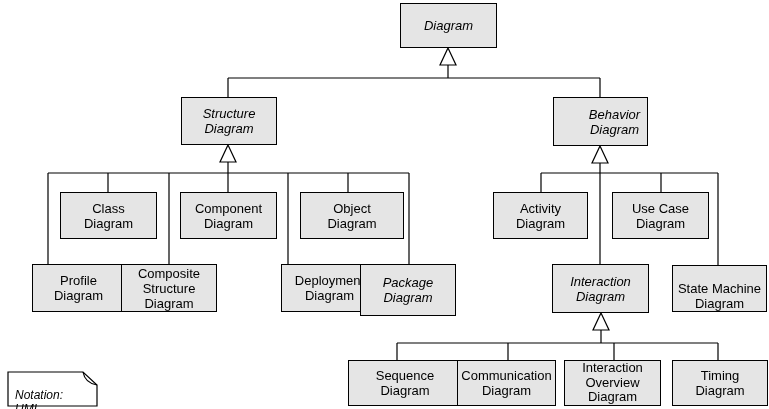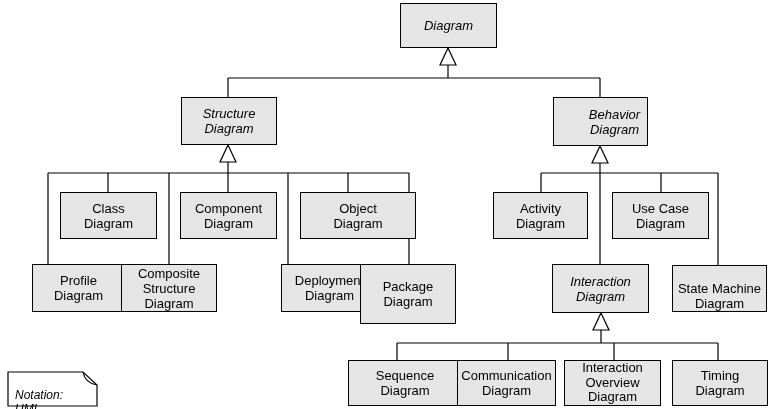--- a/index.html
+++ b/index.html
@@ -94,21 +94,21 @@
   </div>
 
   <div class="uml-box" style="left:60px; top:192px; width:97px; height:47px;">
     <span>Class
 Diagram</span>
   </div>
   <div class="uml-box" style="left:180px; top:192px; width:97px; height:47px;">
     <span>Component
 Diagram</span>
   </div>
-  <div class="uml-box" style="left:300px; top:192px; width:116px; height:47px;">
+  <div class="uml-box" style="left:300px; top:192px; width:104px; height:47px;">
     <span>Object
 Diagram</span>
   </div>
 
   <div class="uml-box" style="left:493px; top:192px; width:95px; height:47px;">
     <span>Activity
 Diagram</span>
   </div>
   <div class="uml-box" style="left:612px; top:192px; width:97px; height:47px;">
     <span>Use Case
@@ -121,21 +121,21 @@
   </div>
   <div class="uml-box" style="left:121px; top:264px; width:96px; height:48px;">
     <span>Composite
 Structure
 Diagram</span>
   </div>
   <div class="uml-box" style="left:241px; top:264px; width:97px; height:48px;margin-left:40px;">
     <span>Deployment
 Diagram</span>
   </div>
-  <div class="uml-box" style="left:360px; top:264px; width:96px; height:60px;">
+  <div class="uml-box" style="left:360px; top:264px; width:96px; height:52px;font-style:italic;">
     <span>Package
 Diagram</span>
   </div>
 
   <div class="uml-box abstract" style="left:552px; top:264px; width:97px; height:49px;">
     <span>Interaction
 Diagram</span>
   </div>
   <div class="uml-box" style="left:672px; top:265px; width:95px; height:47px;align-items:flex-end;">
     <span>State Machine

